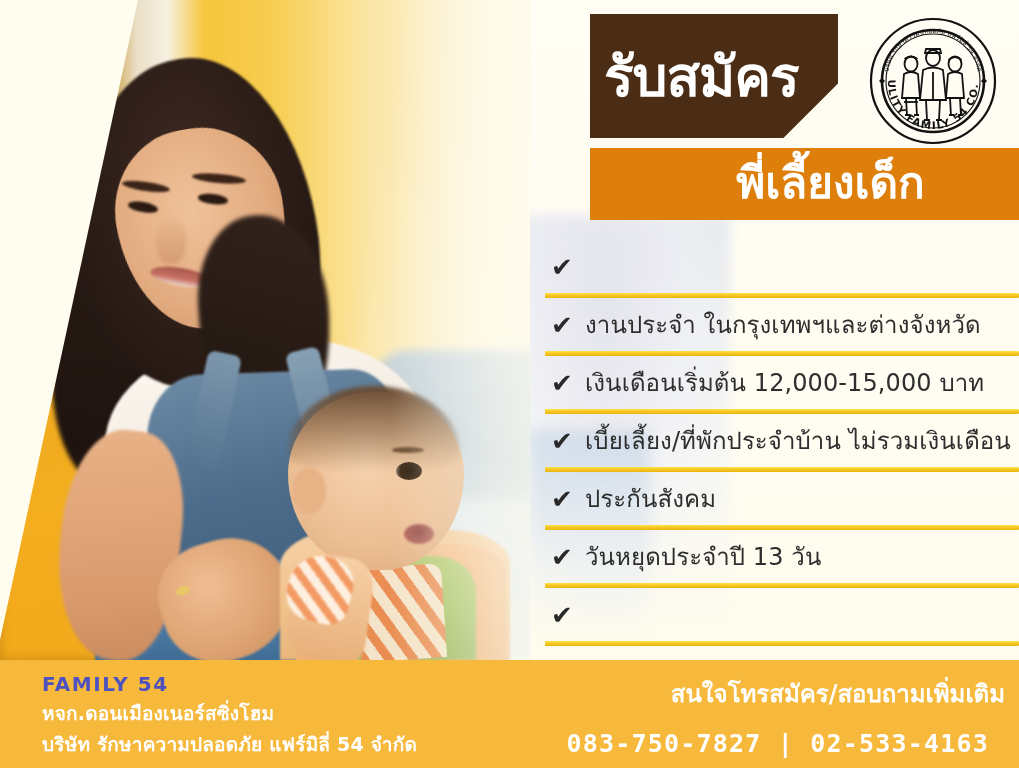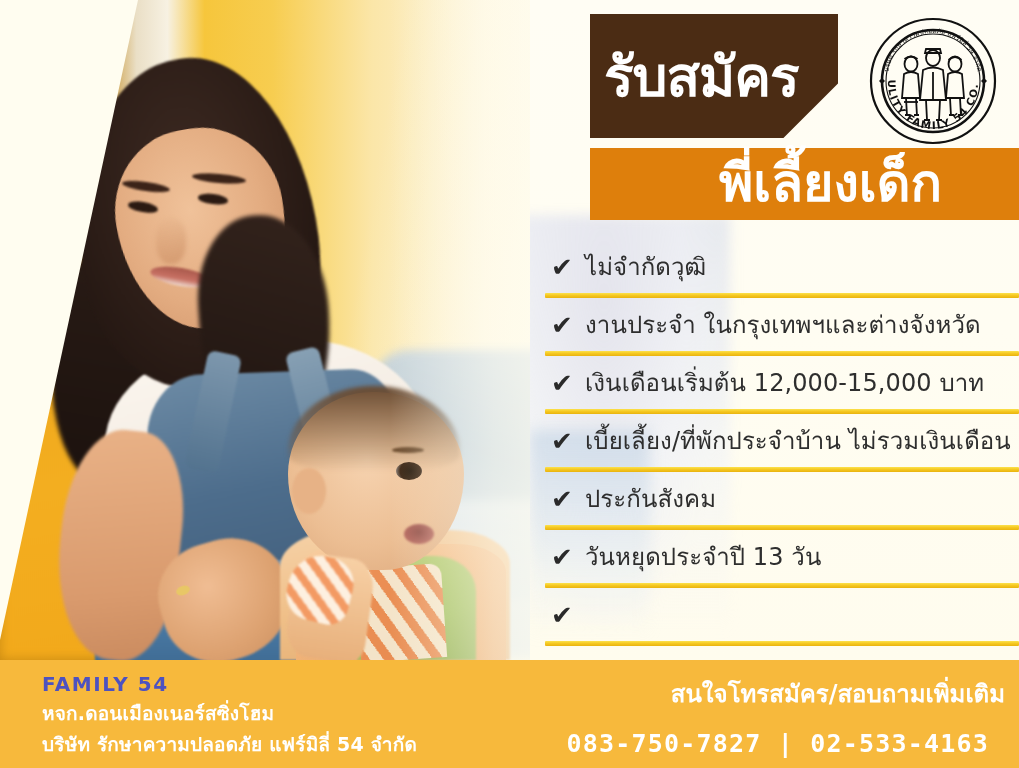--- a/index.html
+++ b/index.html
@@ -409,21 +409,21 @@
     left: 590px; top: 148px;
     width: 429px; height: 72px;
     background: #de7f0c;
     z-index: 5;
     display: flex;
     align-items: center;
     justify-content: center;
   }
   .orange-title {
     color: #ffffff;
-    font-size: 52px;
+    font-size: 44px;
     font-weight: 600;
     letter-spacing: 0px;
     white-space: nowrap;
     font-family: "DejaVu Sans", "Liberation Sans", sans-serif;
     transform: translateX(26px) translateY(-2px);
   }
 
   
   .bullets {
     position: absolute;
@@ -635,21 +635,20 @@
   </div>
 
   <div class="orange-bar">
     <span class="orange-title">พี่เลี้ยงเด็ก</span>
   </div>
 
   <div class="bullets">
 
     <div class="bullet-row">
       <span class="bullet-check">✔</span>
-      <span class="bullet-text">ไม่จำกัดวุฒิ</span>
     </div>
     <div class="divider"></div>
 
     <div class="bullet-row">
       <span class="bullet-check">✔</span>
       <span class="bullet-text">งานประจำ ในกรุงเทพฯและต่างจังหวัด</span>
     </div>
     <div class="divider"></div>
 
     <div class="bullet-row">

